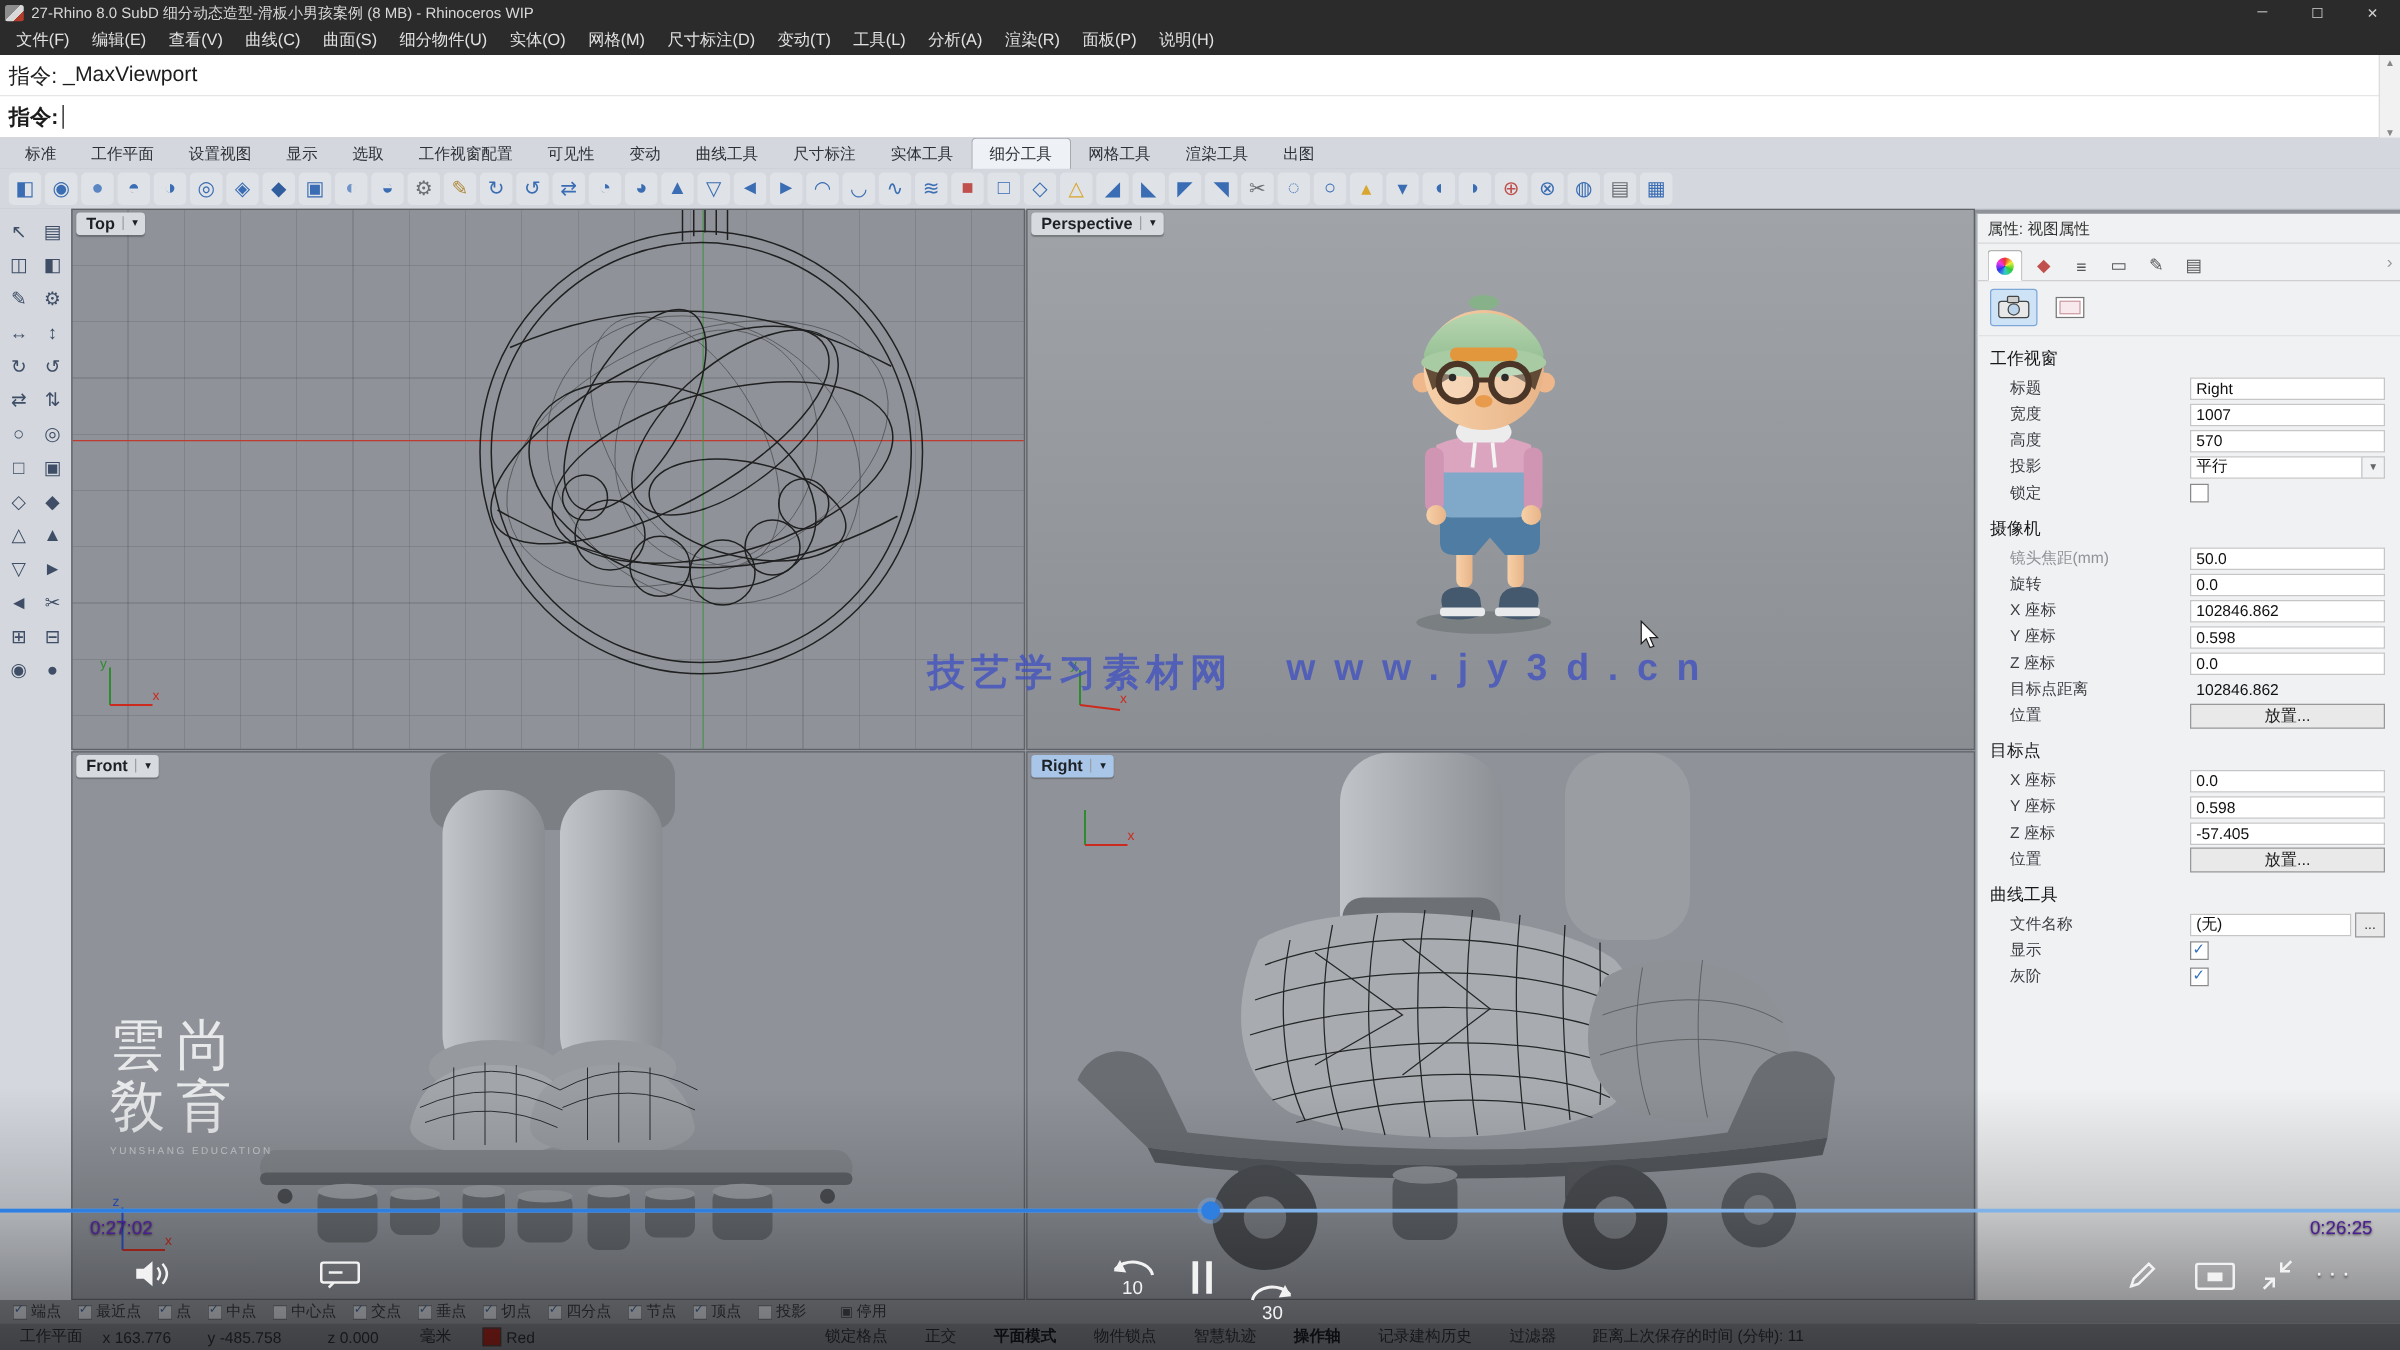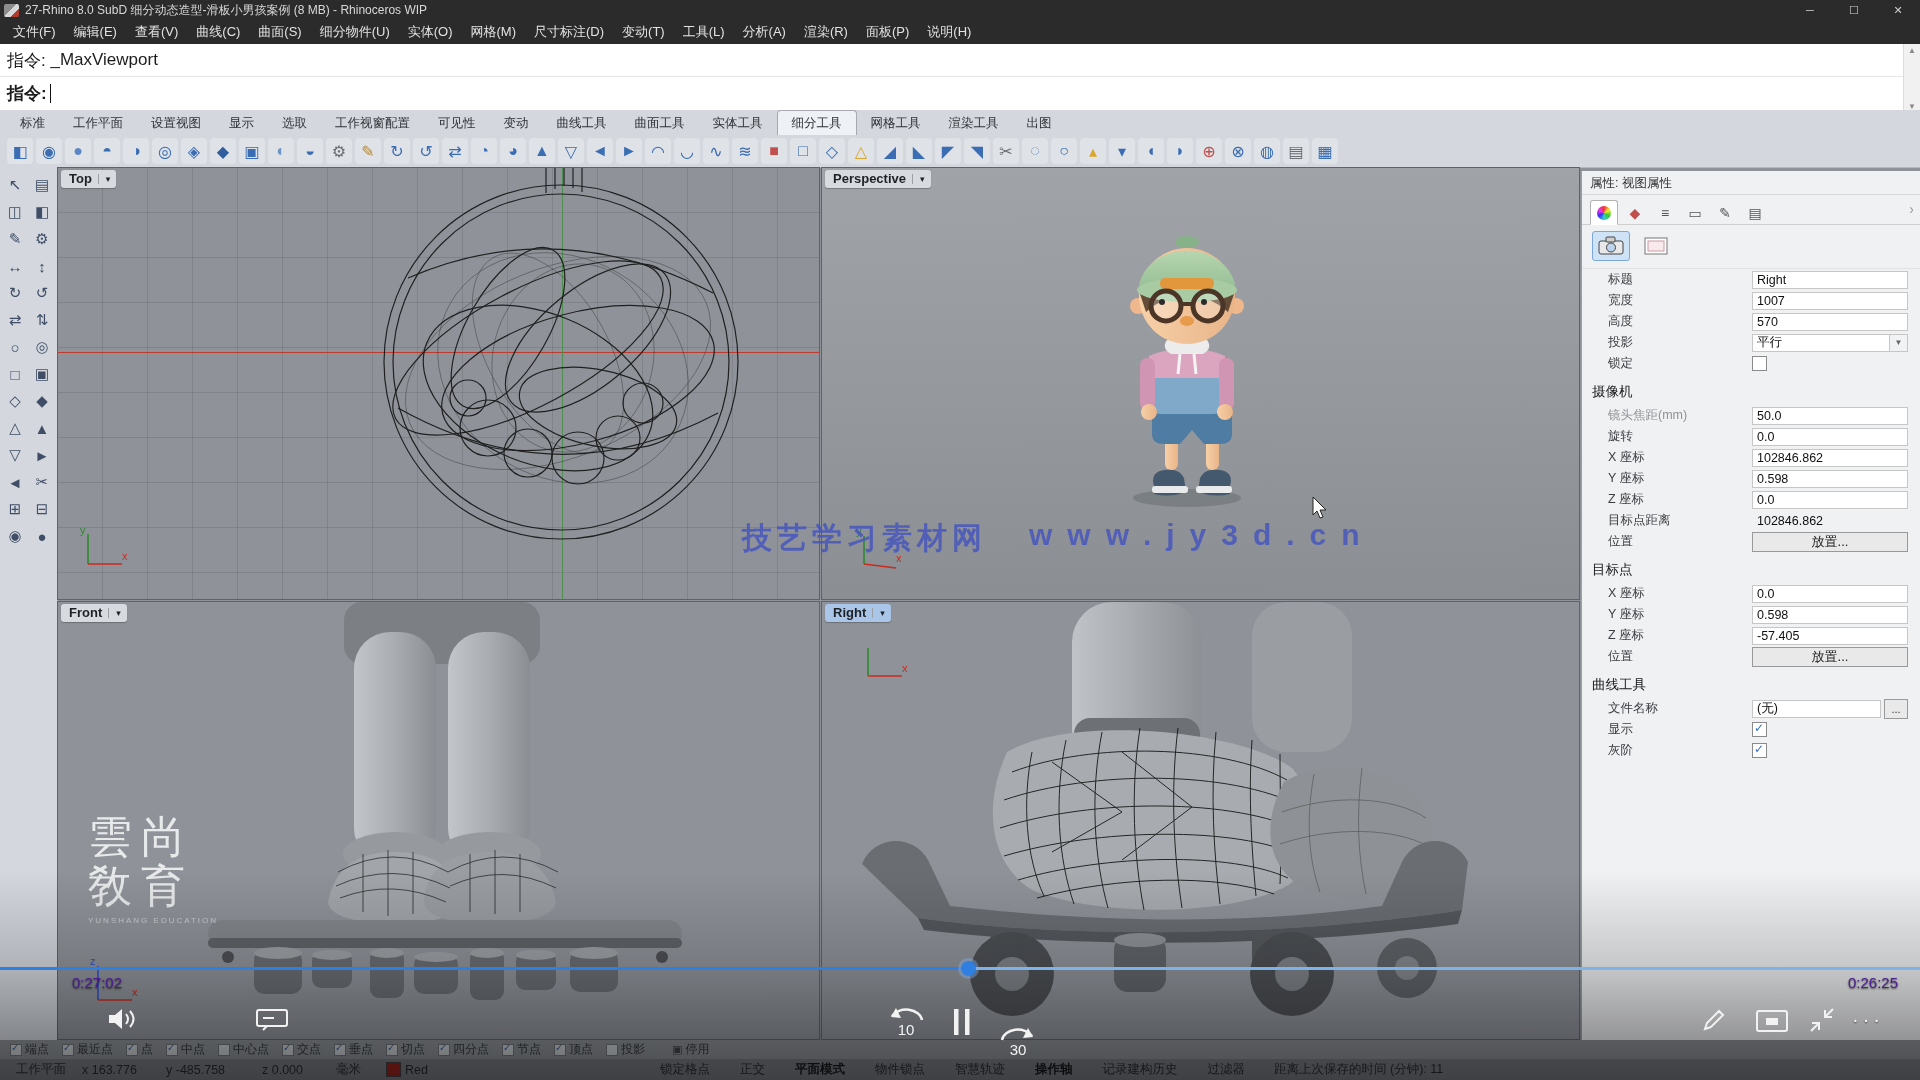--- a/index.html
+++ b/index.html
@@ -165,21 +165,21 @@
 
   <div class="rtab">标准</div>
       <div class="rtab">工作平面</div>
       <div class="rtab">设置视图</div>
       <div class="rtab">显示</div>
       <div class="rtab">选取</div>
       <div class="rtab">工作视窗配置</div>
       <div class="rtab">可见性</div>
       <div class="rtab">变动</div>
       <div class="rtab">曲线工具</div>
-      <div class="rtab">曲面工具</div>
+      <div class="rtab">尺寸标注</div>
       <div class="rtab">实体工具</div>
       <div class="rtab active">细分工具</div>
       <div class="rtab">网格工具</div>
       <div class="rtab">渲染工具</div>
       <div class="rtab">出图</div>
     </div>
 
   <div class="abs" id="toolbar">
 
       <div class="ticon">
@@ -764,20 +764,21 @@
         </svg>
       </div>
       <div class="subbtn">
         <svg width="24" height="18" viewBox="0 0 24 18">
           <rect x="1" y="1" width="22" height="16" fill="#ffffff" stroke="#777"></rect>
           <rect x="4" y="4" width="16" height="10" fill="#f7e9ec" stroke="#cc9aa2"></rect>
         </svg>
       </div>
     </div>
 
+    <div class="sec">工作视窗</div>
     <div class="prow">
         <span class="plabel">标题</span>
       <span class="pval">
           <span class="pbox">Right</span>
         </span>
       </div>
     <div class="prow">
         <span class="plabel">宽度</span>
       <span class="pval">
           <span class="pbox">1007</span>

